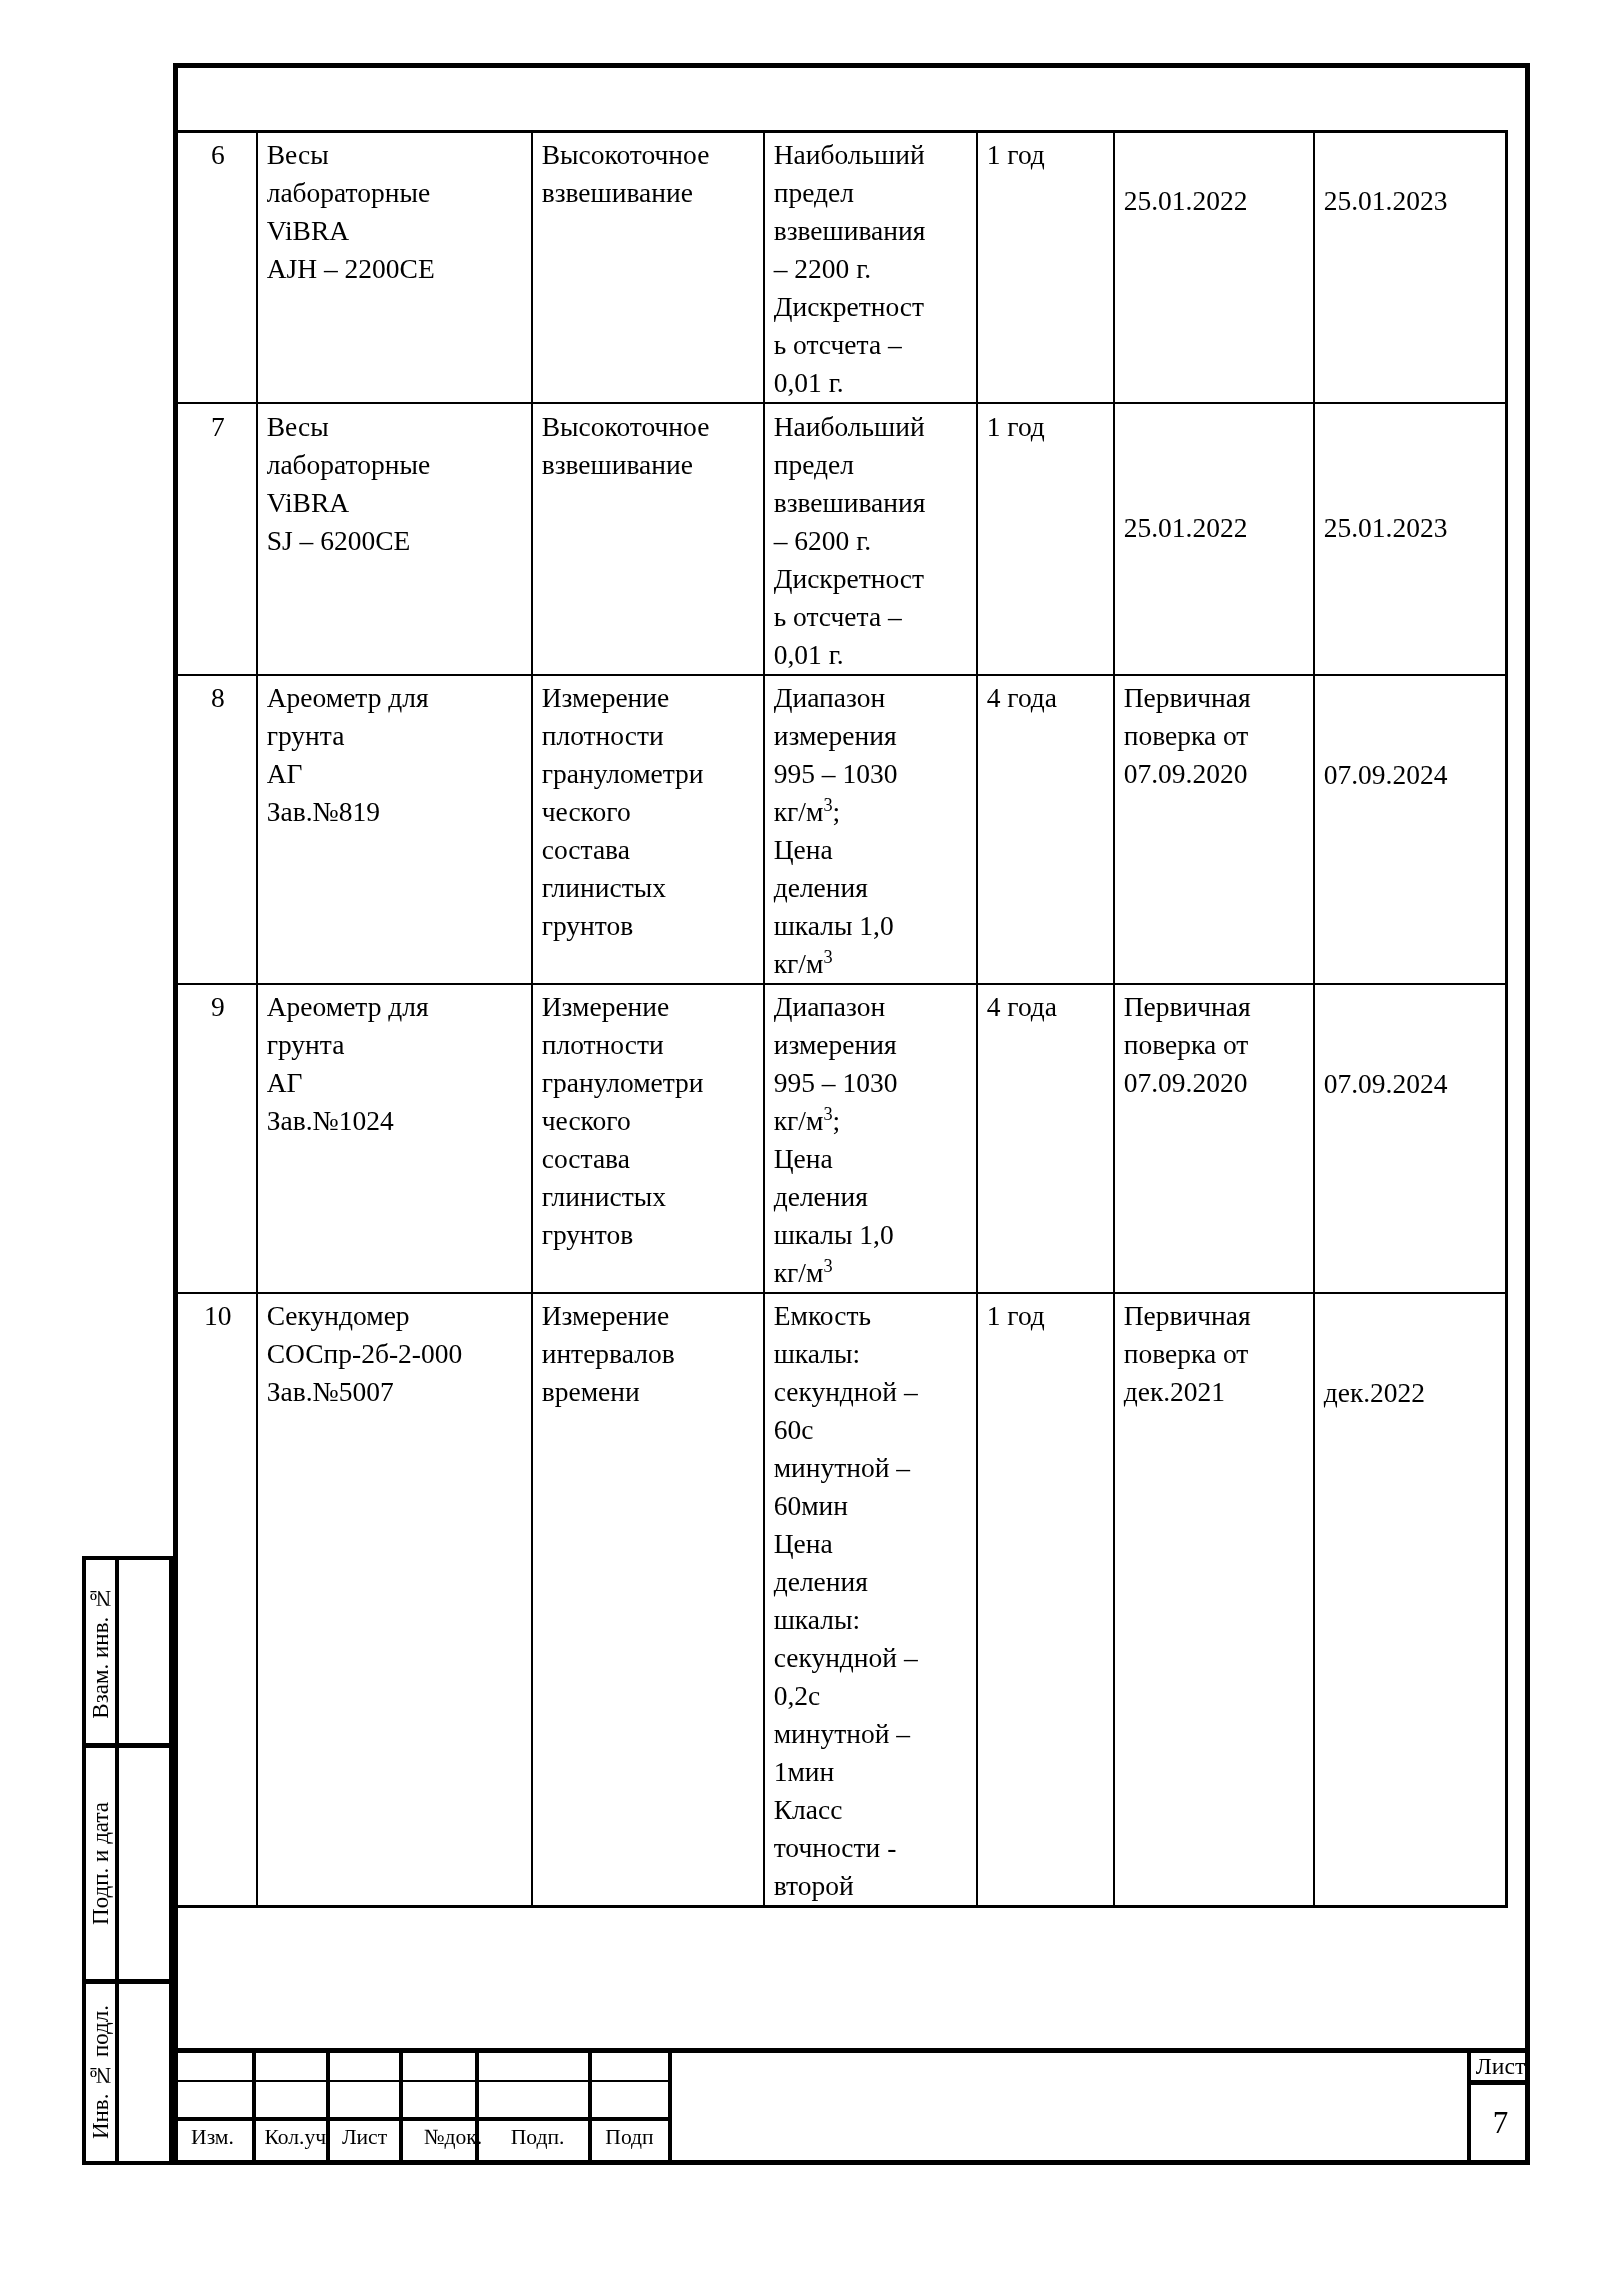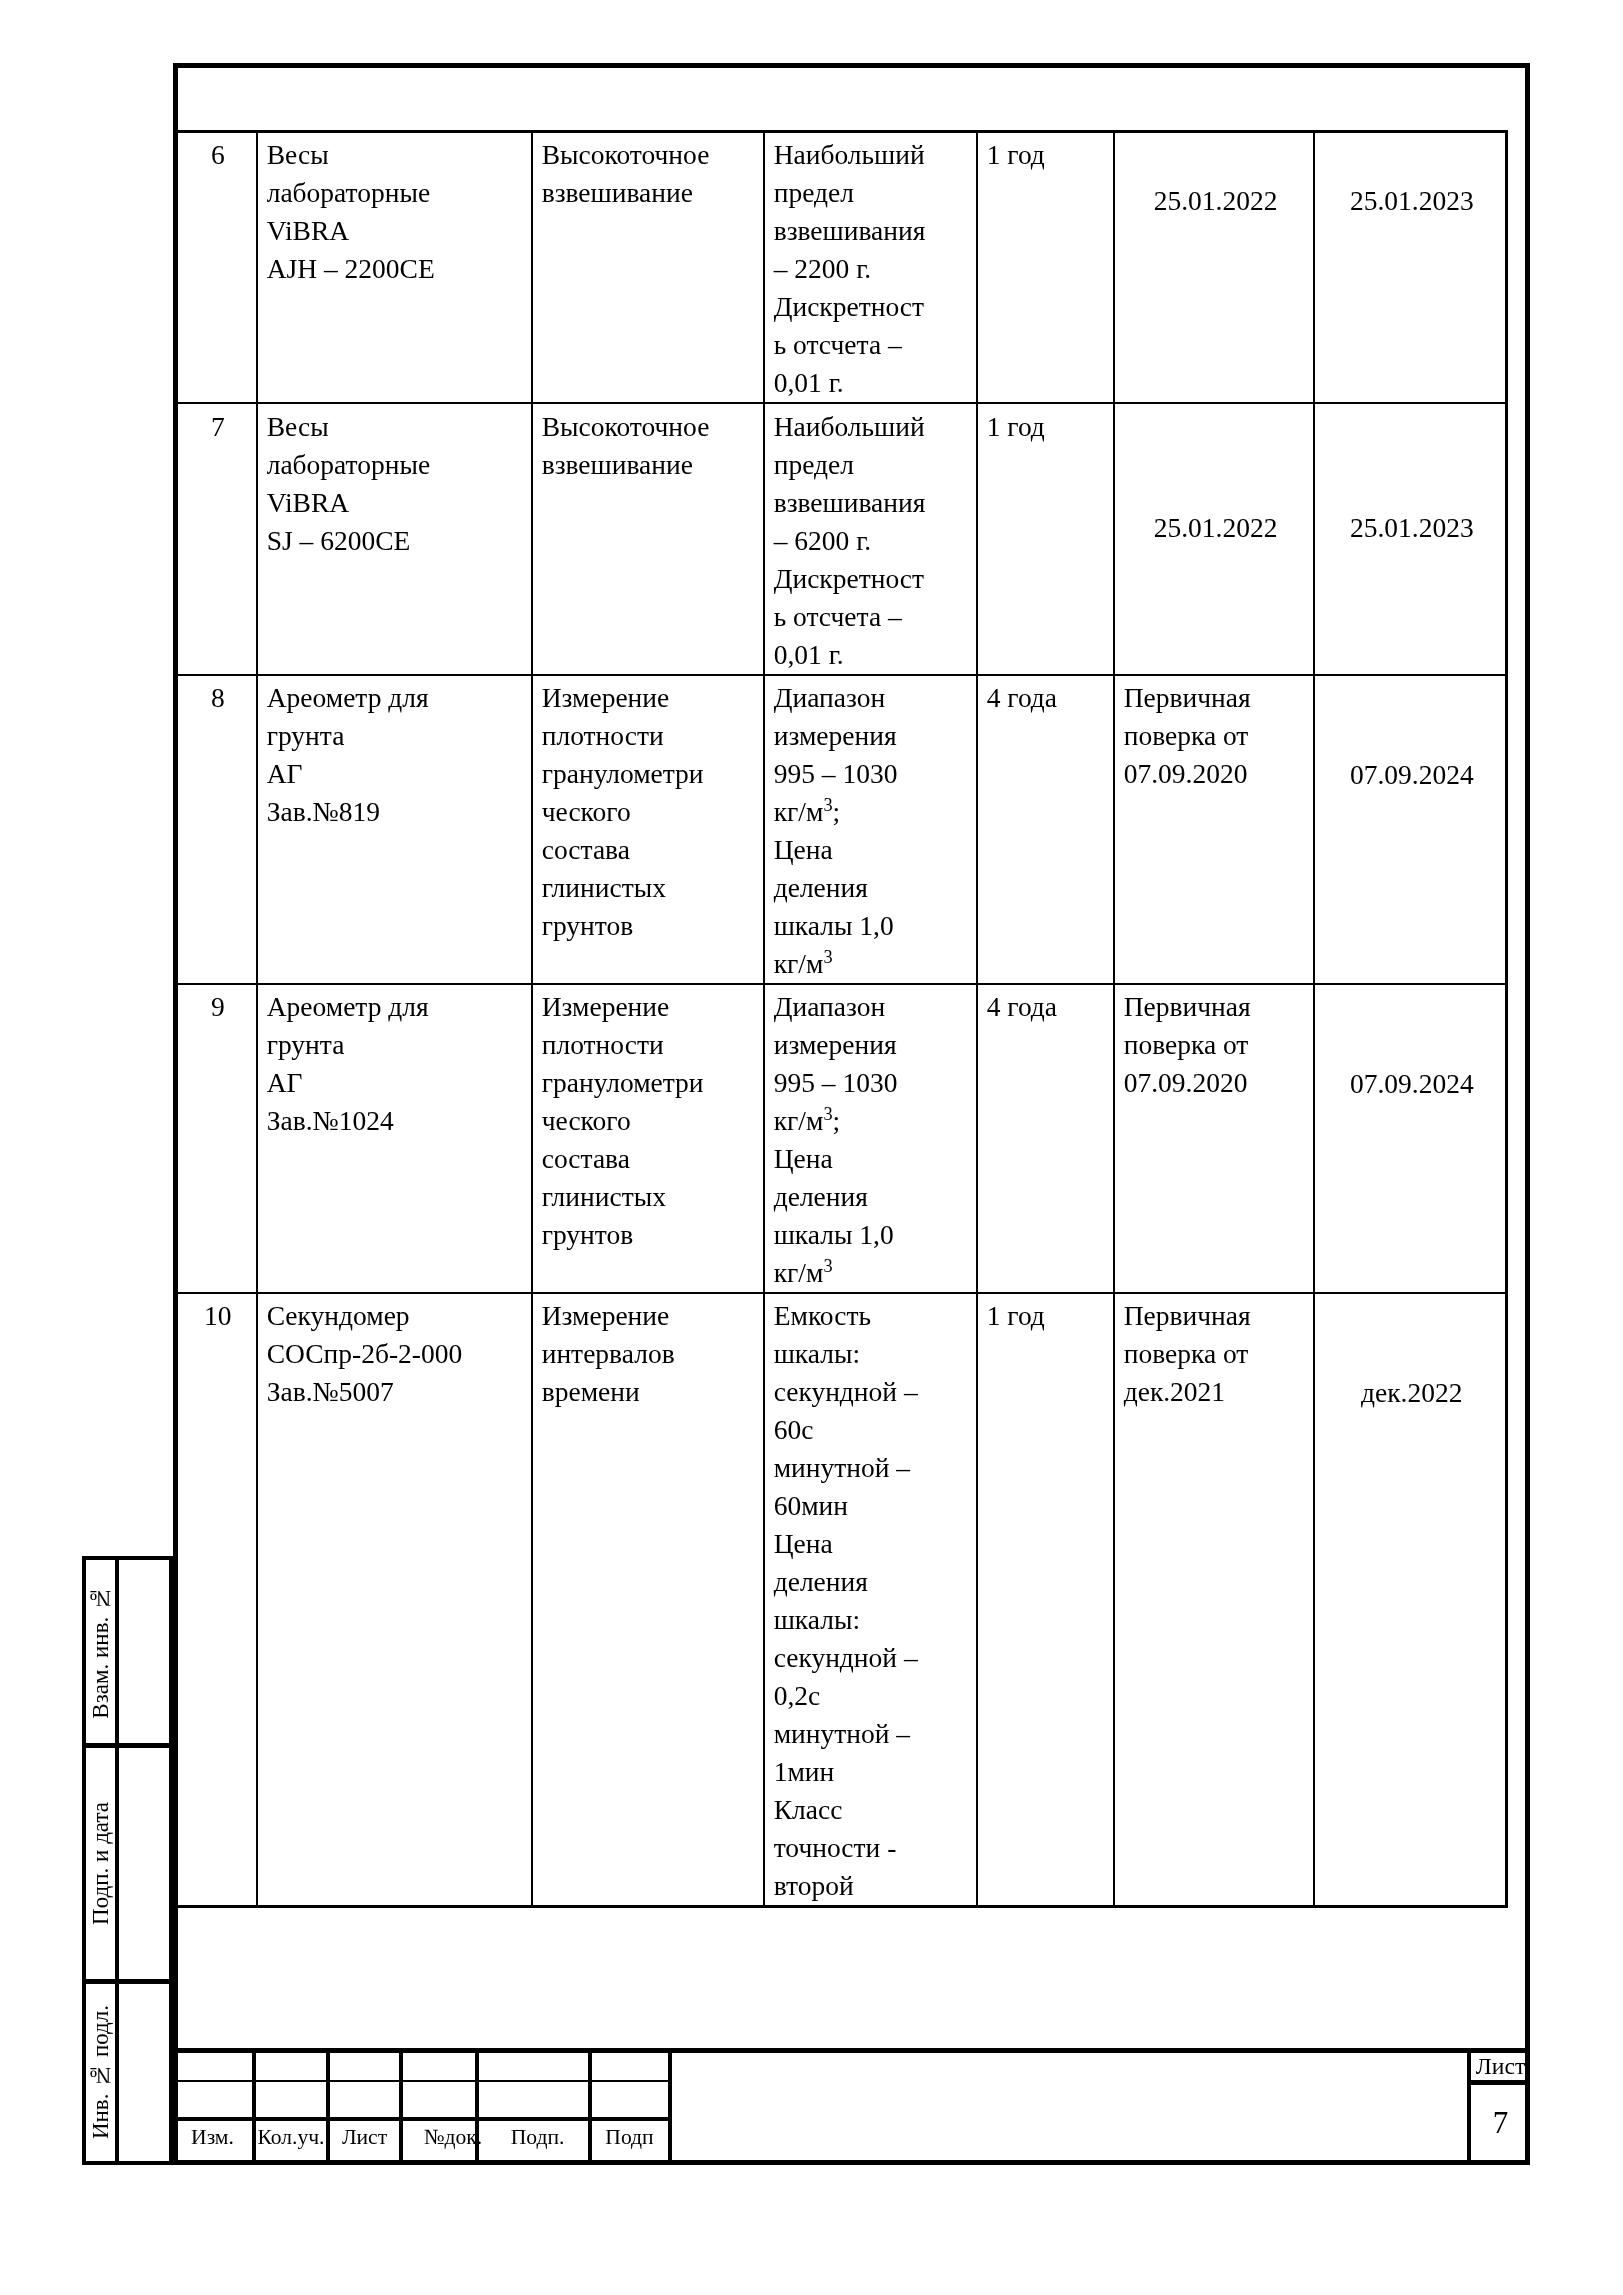--- a/index.html
+++ b/index.html
@@ -47,21 +47,21 @@
 
   tr.row-6  { height: 269px; }
   tr.row-7  { height: 266px; }
   tr.row-8  { height: 305px; }
   tr.row-9  { height: 304px; }
   tr.row-10 { height: 441px; }
   tr.row-11 { height: 130px; }
 
   td.c-num { text-align: center; padding-left: 0; padding-right: 0; }
   td.c-interval { padding-left: 11.8px; }
-  td.c-last, td.c-next { text-align: center; padding-left: 0; padding-right: 0; }
+  td.c-last, td.c-next { padding-left: 0; padding-right: 0; }
   .row-8 td.c-last, .row-9 td.c-last, .row-10 td.c-last, .row-11 td.c-last {
     text-align: left; padding-left: 9.2px; padding-right: 2.6px;
   }
   .row-6 td.c-last, .row-6 td.c-next { padding-top: 49px; }
   .row-7 td.c-last, .row-7 td.c-next { padding-top: 105px; }
   .row-8 td.c-next, .row-9 td.c-next,
   .row-10 td.c-next, .row-11 td.c-next { padding-top: 80px; }
 
   td sup { font-size: 18.3px; vertical-align: 10.5px; line-height: 0; }
 
@@ -189,21 +189,21 @@
   <div class="tb-line tb-thick-mid"></div>
 
   <div class="tb-line tb-v" style="left:79px"></div>
   <div class="tb-line tb-v" style="left:153px"></div>
   <div class="tb-line tb-v" style="left:226px"></div>
   <div class="tb-line tb-v" style="left:302px"></div>
   <div class="tb-line tb-v" style="left:415px"></div>
   <div class="tb-line tb-v" style="left:495px"></div>
 
   <div class="stamp-label" style="left:0;width:79px">Изм.</div>
-  <div class="stamp-label" style="left:83px;width:70px">Кол.уч.</div>
+  <div class="stamp-label" style="left:90px;width:70px">Кол.уч.</div>
   <div class="stamp-label" style="left:157px;width:69px">Лист</div>
   <div class="stamp-label" style="left:244px;width:72px">№док.</div>
   <div class="stamp-label" style="left:310px;width:109px">Подп.</div>
   <div class="stamp-label" style="left:419px;width:75px">Подп</div>
 
   <div class="tb-line tb-sheet-v"></div>
   <div class="tb-line tb-sheet-underline"></div>
   <div class="sheet-word">Лист</div>
   <div class="sheet-num">7</div>
 </div>

